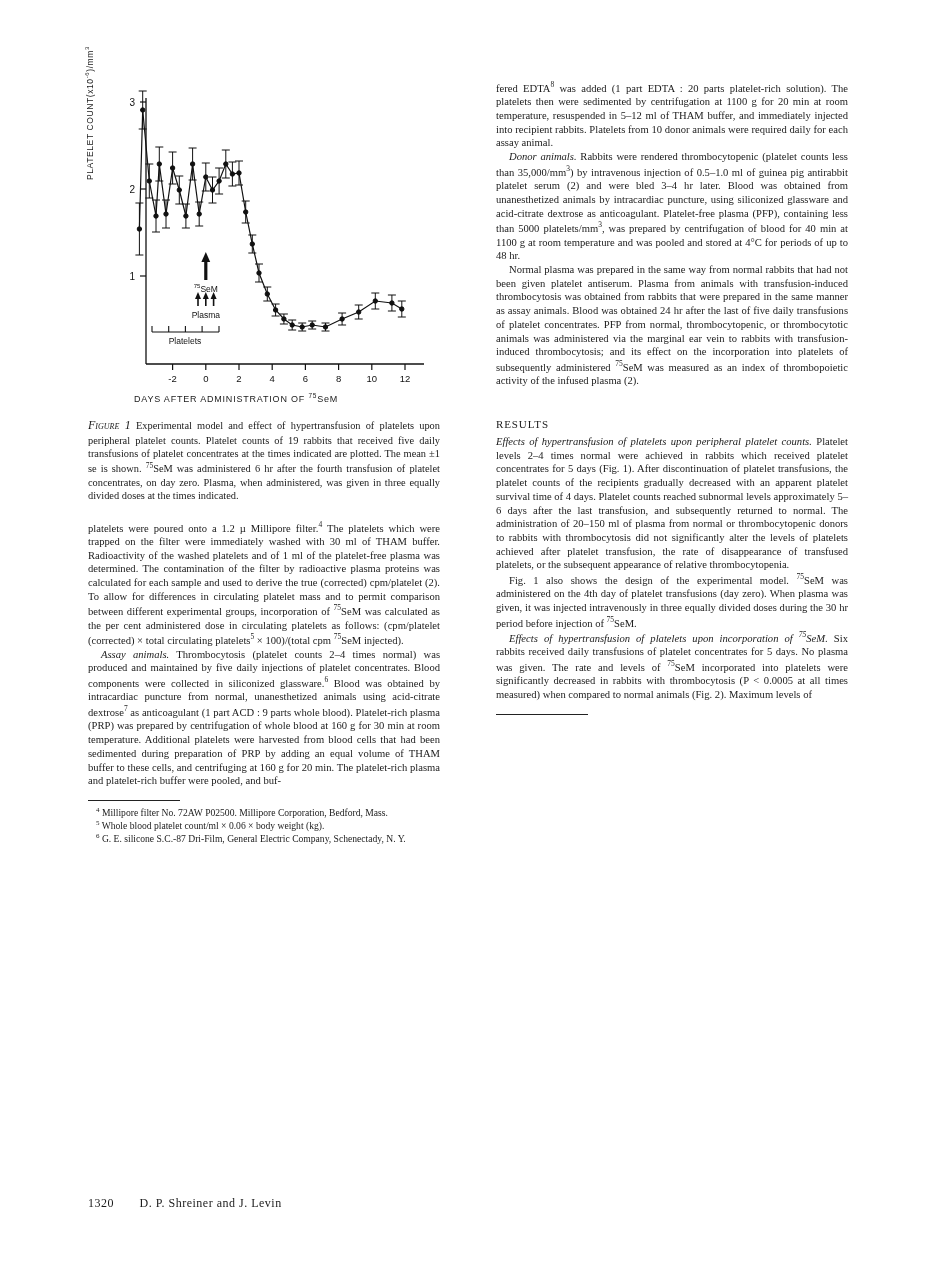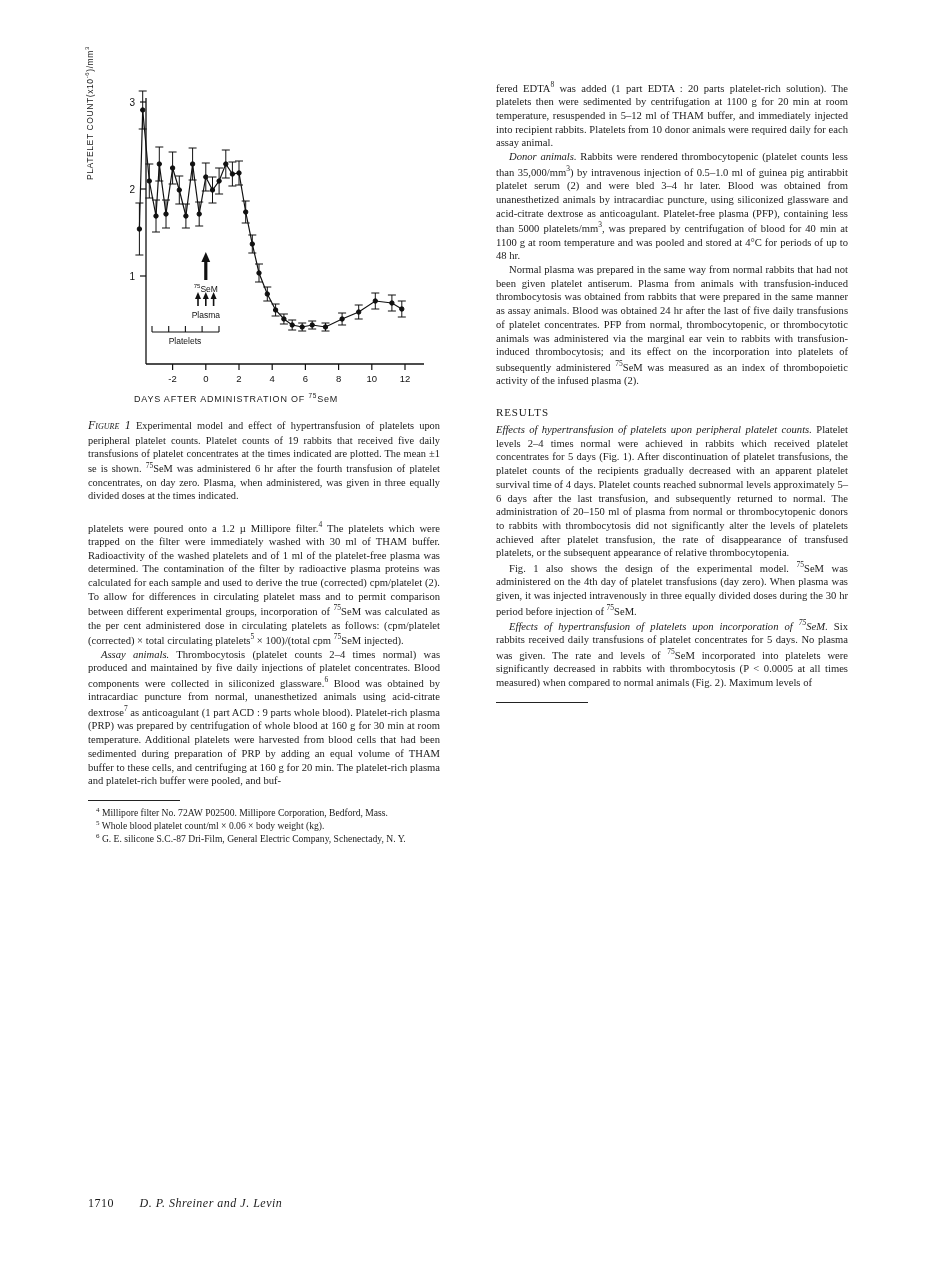--- a/index.html
+++ b/index.html
@@ -98,21 +98,21 @@
   .body-text p.noindent { text-indent: 0; }
   .body-text sup { font-size: 7.5px; vertical-align: super; }
   .ital { font-style: italic; }
 
   .gap-top { margin-top: 17px; }
 
   
   .rhead {
     font-size: 11px;
     letter-spacing: 0.9px;
-    margin: 18px 0 5px 0;
+    margin: 30px 0 5px 0;
     font-family: "Liberation Serif", serif;
   }
 
   
   .footnote-rule {
     width: 92px;
     height: 1px;
     background: #222;
     margin: 12px 0 5px 0;
   }
@@ -129,21 +129,21 @@
 
   
   .folio {
     position: absolute;
     left: 88px;
     top: 1196px;
     font-size: 12px;
     letter-spacing: 0.5px;
   }
   .folio .pagenum { margin-right: 22px; }
-  .folio .authors { font-style: italic; }
+  .folio .authors { }
 
   svg text {
     font-family: "Liberation Sans", sans-serif;
   }
 </style>
 </head>
 <body>
 
 <div class="page">
 
@@ -443,17 +443,17 @@
     <div class="body-text">
       <p class="noindent"><span class="ital">Effects of hypertransfusion of platelets upon peripheral platelet counts.</span> Platelet levels 2–4 times normal were achieved in rabbits which received platelet concentrates for 5 days (Fig. 1). After discontinuation of platelet transfusions, the platelet counts of the recipients gradually decreased with an apparent platelet survival time of 4 days. Platelet counts reached subnormal levels approximately 5–6 days after the last transfusion, and subsequently returned to normal. The administration of 20–150 ml of plasma from normal or thrombocytopenic donors to rabbits with thrombocytosis did not significantly alter the levels of platelets achieved after platelet transfusion, the rate of disappearance of transfused platelets, or the subsequent appearance of relative thrombocytopenia.</p>
       <p>Fig. 1 also shows the design of the experimental model. <sup>75</sup>SeM was administered on the 4th day of platelet transfusions (day zero). When plasma was given, it was injected intravenously in three equally divided doses during the 30 hr period before injection of <sup>75</sup>SeM.</p>
       <p><span class="ital">Effects of hypertransfusion of platelets upon incorporation of <sup>75</sup>SeM.</span> Six rabbits received daily transfusions of platelet concentrates for 5 days. No plasma was given. The rate and levels of <sup>75</sup>SeM incorporated into platelets were significantly decreased in rabbits with thrombocytosis (P &lt; 0.0005 at all times measured) when compared to normal animals (Fig. 2). Maximum levels of</p>
     </div>
 
     <div class="footnote-rule"></div>
   </div>
 
   <div class="folio">
-    <span class="pagenum">1710</span>
+    <span class="pagenum">1320</span>
     <span class="authors">D. P. Shreiner and J. Levin</span>
   </div>
 
 </div>
 
 </body></html>

